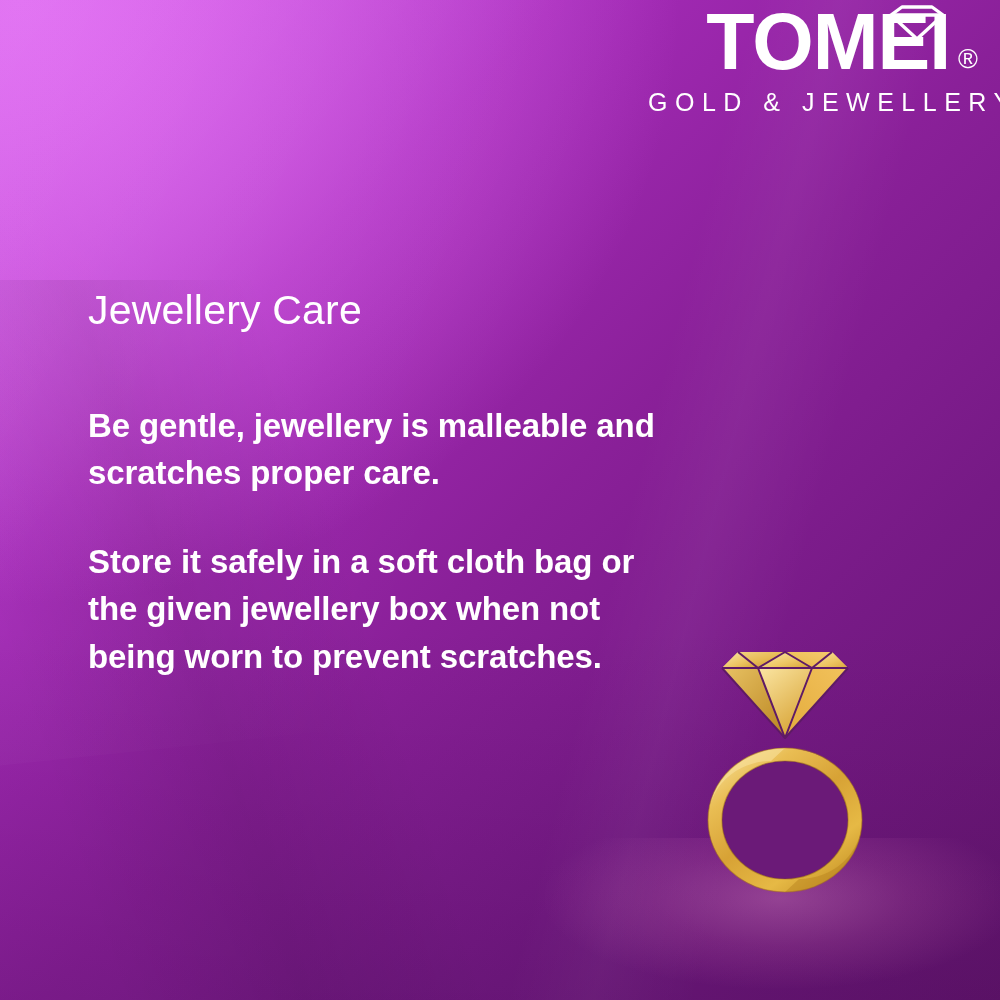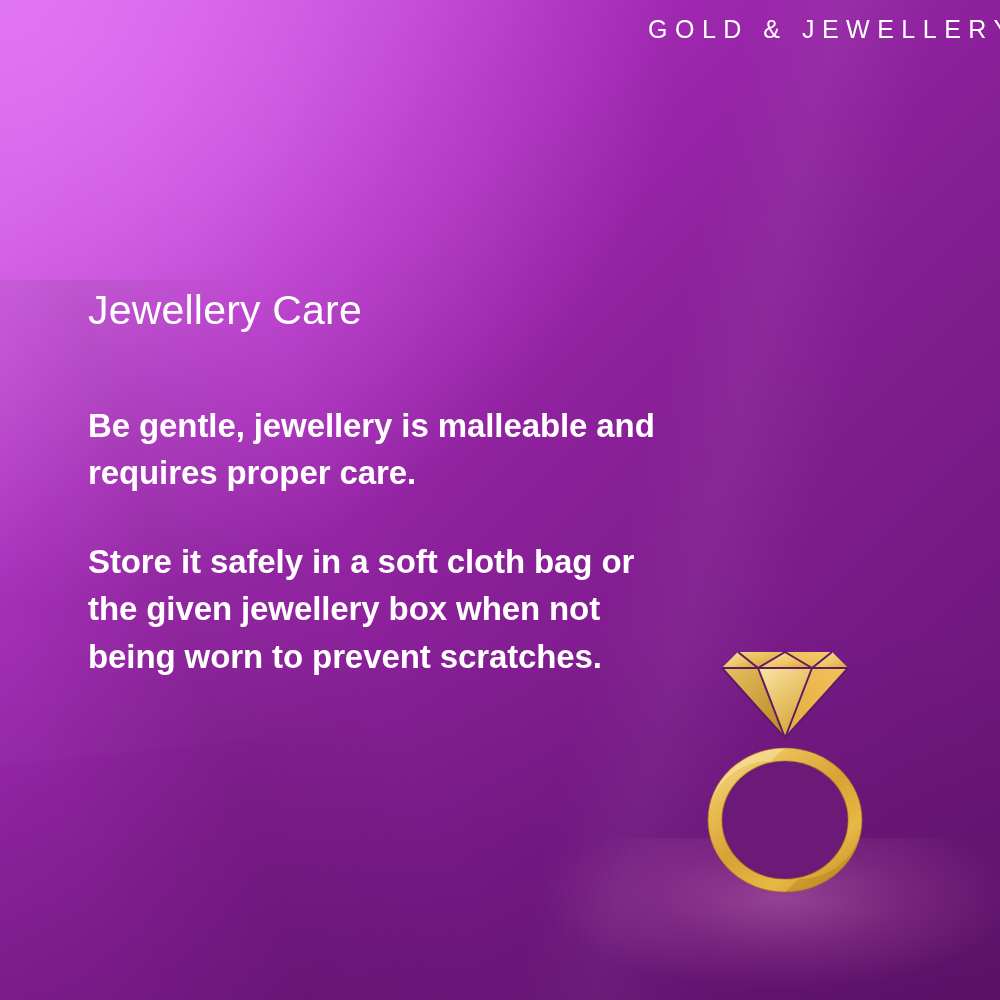--- a/index.html
+++ b/index.html
@@ -135,26 +135,38 @@
 
   <div class="facet facet-a"></div>
   <div class="facet facet-d"></div>
   <div class="facet facet-b"></div>
   <div class="facet facet-c"></div>
   <div class="facet facet-e"></div>
 
   <div class="floor-glow"></div>
 
   <div class="logo">
+    <div class="logo-row">
+
+      <svg class="logo-mark" viewBox="0 0 62 38">
+        <g fill="none" stroke="#ffffff" stroke-width="3.4" stroke-linejoin="round">
+          <path d="M5 11 L16 3 L46 3 L57 11 L31 35 Z"></path>
+          <path d="M5 11 L57 11"></path>
+        </g>
+      </svg>
+
+      <span class="logo-word">TOMEI</span>
+      <span class="logo-reg">®</span>
+    </div>
     <div class="logo-tag">GOLD &amp; JEWELLERY</div>
   </div>
 
   <div class="copy">
     <div class="headline">Jewellery Care</div>
-    <div class="para">Be gentle, jewellery is malleable and requires proper care.</div>
+    <div class="para">Be gentle, jewellery is malleable and scratches proper care.</div>
     <div class="para">Store it safely in a soft cloth bag or the given jewellery box when not being worn to prevent scratches.</div>
   </div>
 
   <svg class="ring-art" viewBox="0 0 190 260">
     <defs>
       <linearGradient id="gCrownL" x1="0" y1="0" x2="1" y2="1">
         <stop offset="0%" stop-color="#f3d98d"></stop>
         <stop offset="55%" stop-color="#e7bb54"></stop>
         <stop offset="100%" stop-color="#c9912a"></stop>
       </linearGradient>

